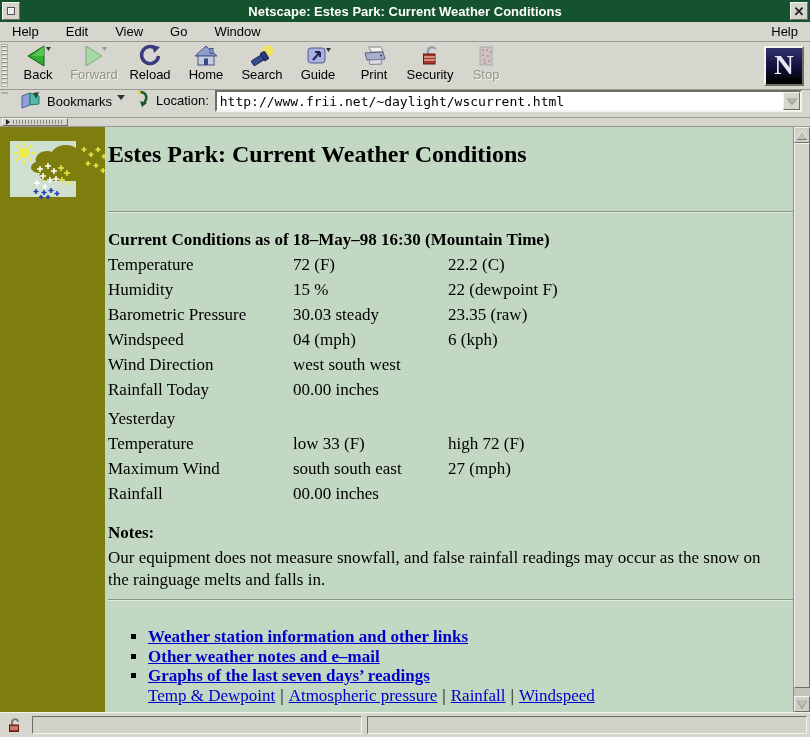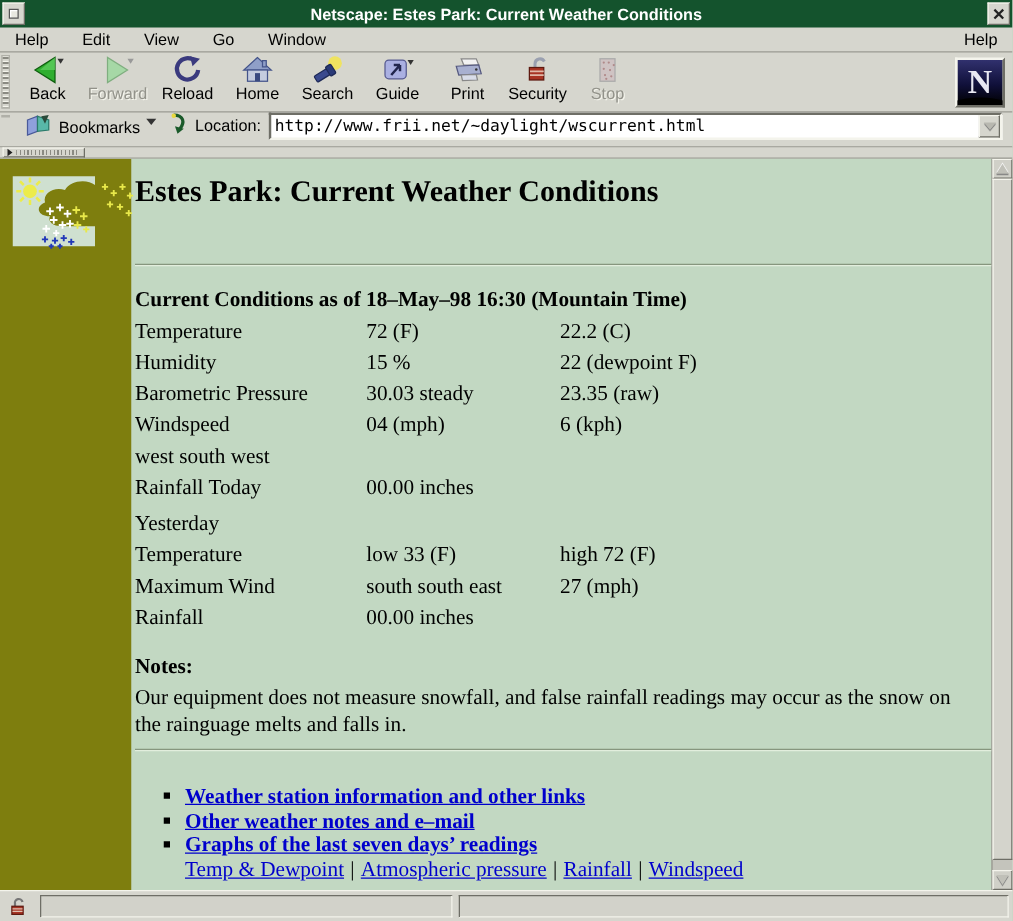--- a/index.html
+++ b/index.html
@@ -372,20 +372,21 @@
             <span>Barometric Pressure</span>
             <span>30.03 steady</span>
             <span>23.35 (raw)</span>
           </div>
           <div class="wx-row">
             <span>Windspeed</span>
             <span>04 (mph)</span>
             <span>6 (kph)</span>
           </div>
           <div class="wx-row">
+            <span>Wind Direction</span>
             <span>west south west</span>
             <span></span>
           </div>
           <div class="wx-row">
             <span>Rainfall Today</span>
             <span>00.00 inches</span>
             <span></span>
           </div>
         </div>
 

